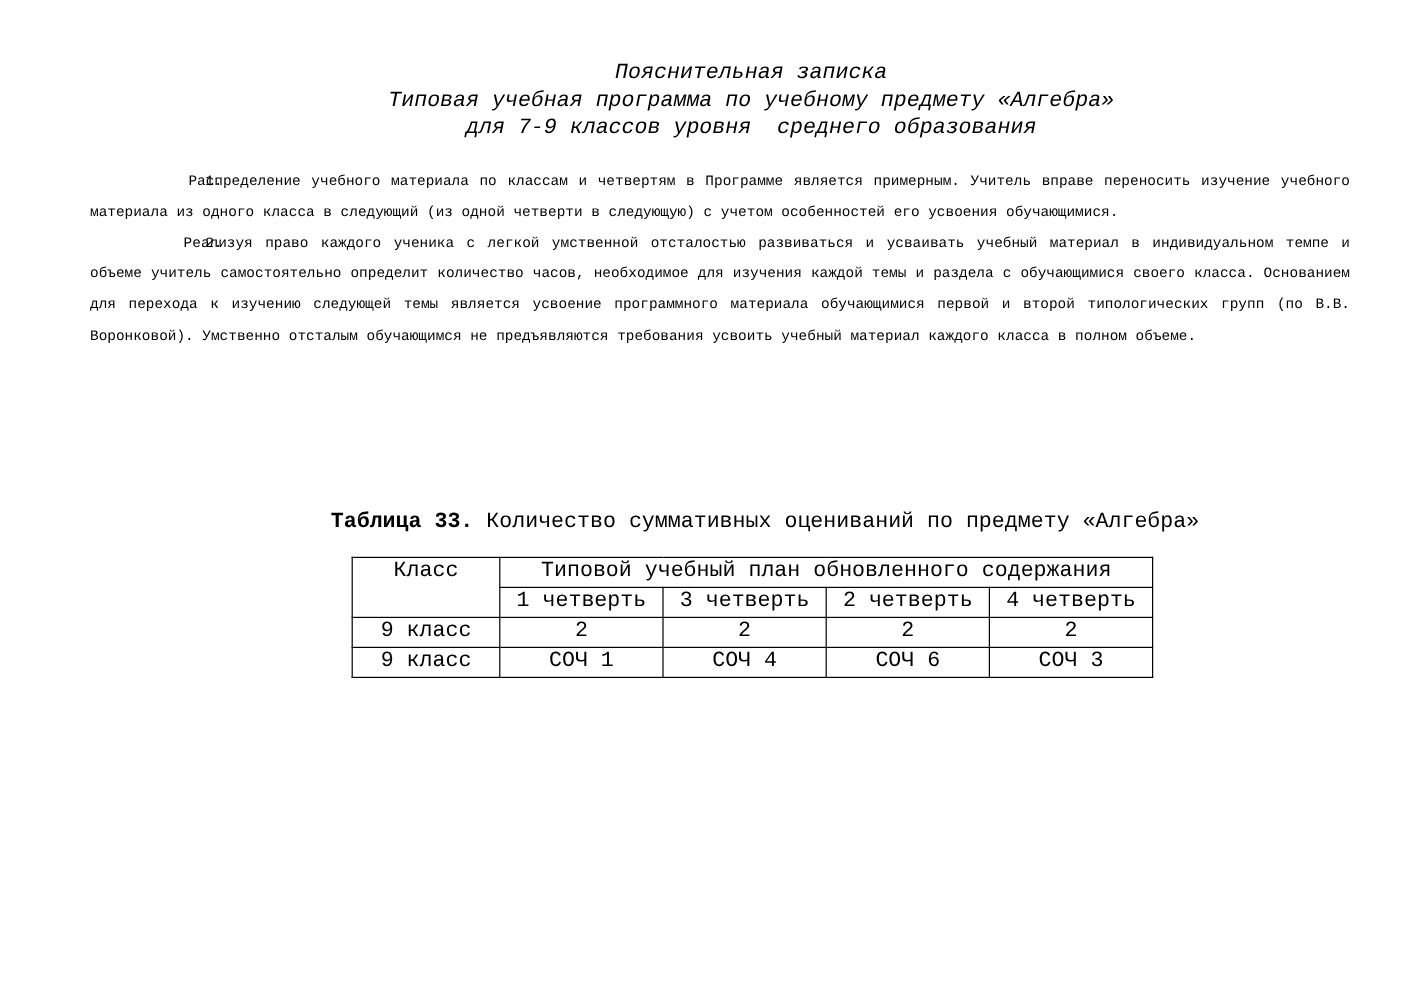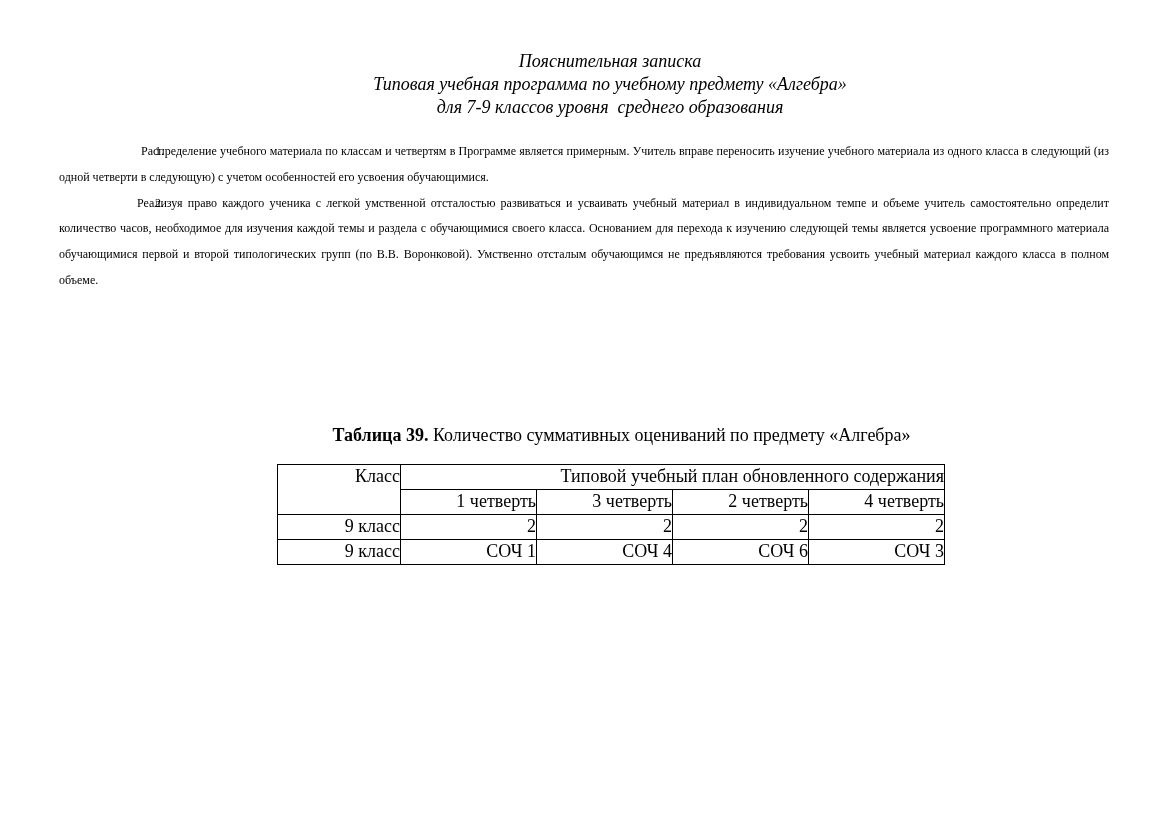--- a/index.html
+++ b/index.html
@@ -10,24 +10,25 @@
     body {
       width: 1170px;
       height: 827px;
       position: relative;
       overflow: hidden;
       font-family: "Liberation Serif", serif;
       color: #000000;
     }
     .page {
       position: absolute;
-      left: 0;
+      left: 16px;
       top: 0;
       width: 1027px;
       height: 827px;
+      font-family: Liberation Mono, monospace;
     }
     .header {
       position: absolute;
       top: 50px;
       left: 0;
       width: 1220px;
       text-align: center;
       font-style: italic;
       font-size: 18px;
       line-height: 23px;
@@ -63,21 +64,21 @@
     .caption b { font-weight: bold; }
     table.summ {
       position: absolute;
       top: 464px;
       left: 277px;
       border-collapse: collapse;
       font-size: 18px;
     }
     table.summ td {
       border: 1px solid #000000;
-      text-align: right;
+      text-align: center;
       vertical-align: top;
       padding: 0;
       height: 24px;
       line-height: 23px;
     }
     .c0 { width: 122px; }
     .cq { width: 135px; margin-top: 16px; }
     .cq4 { width: 135px; }
   </style>
 </head>
@@ -89,21 +90,21 @@
     <div>Пояснительная записка</div>
     <div>Типовая учебная программа по учебному предмету «Алгебра»</div>
     <div>для 7-9 классов уровня  среднего образования</div>
   </div>
 
   <div class="body-text">
     <p class="p1"><span class="num">1.</span><span>Распределение учебного материала по классам и четвертям в Программе является примерным. Учитель вправе переносить изучение учебного материала из одного класса в следующий (из одной четверти в следующую) с учетом особенностей его усвоения обучающимися.</span></p>
     <p class="p2"><span class="num">2.</span><span>Реализуя право каждого ученика с легкой умственной отсталостью развиваться и усваивать учебный материал в индивидуальном темпе и объеме учитель самостоятельно определит количество часов, необходимое для изучения каждой темы и раздела с обучающимися своего класса. Основанием для перехода к изучению следующей темы является усвоение программного материала обучающимися первой и второй типологических групп (по В.В. Воронковой). Умственно отсталым обучающимся не предъявляются требования усвоить учебный материал каждого класса в полном объеме.</span></p>
   </div>
 
-  <div class="caption"><b>Таблица 39.</b><span> Количество суммативных оцениваний по предмету «Алгебра»</span></div>
+  <div class="caption"><b>Таблица 33.</b><span> Количество суммативных оцениваний по предмету «Алгебра»</span></div>
 
   <table class="summ">
     <tbody>
         <tr>
       <td class="c0" rowspan="2">Класс</td>
       <td colspan="4">Типовой учебный план  обновленного содержания</td>
     </tr>
     <tr>
       <td class="cq">1 четверть</td>
       <td class="cq">3 четверть</td>

